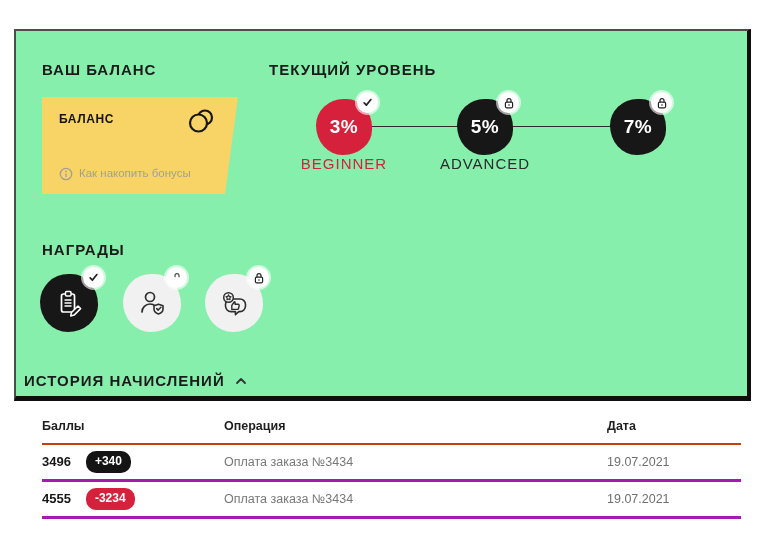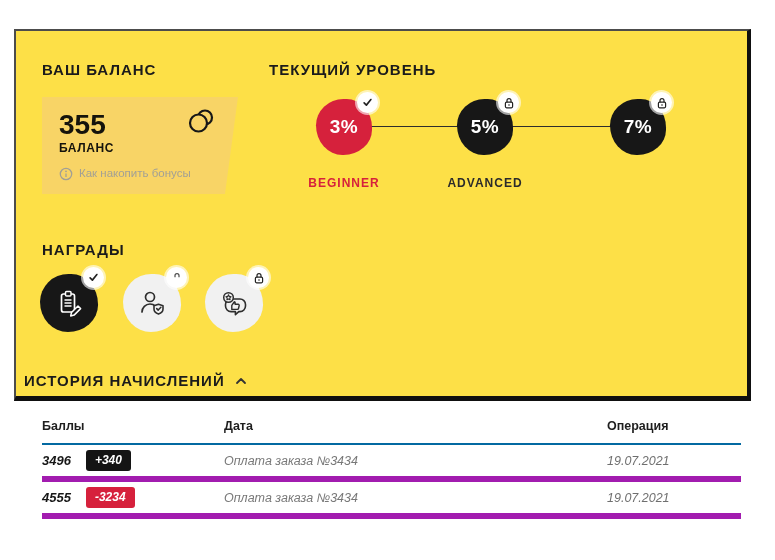--- a/index.html
+++ b/index.html
@@ -1,21 +1,21 @@
 <!DOCTYPE html>
 <html><head>
 <meta charset="utf-8">
 <style>
   * { margin:0; padding:0; box-sizing:border-box; }
   html,body { width:775px; height:560px; background:#ffffff;
               font-family:"Liberation Sans","DejaVu Sans",sans-serif; }
   .page { position:relative; width:775px; height:560px; background:#ffffff; overflow:hidden; }
 
   .card { position:absolute; left:14px; top:29px; width:737px; height:372px;
-          background:#fde047; border:2px solid #4c4c4c;
+          background:#86efac; border:2px solid #4c4c4c;
           border-right:4px solid #0f0f0f; border-bottom:5px solid #0f0f0f; }
 
   .h-section { position:absolute; font-size:15px; font-weight:800; letter-spacing:1px;
                color:#1b1b1b; text-transform:uppercase; }
 
   
   .balance-card { position:absolute; left:26px; top:66px; width:196px; height:97px;
                   background:#f8d466; padding:13px 16px 11px 17px;
                   clip-path:polygon(0 0,100% 0,calc(100% - 13px) 100%,0 100%); }
   .balance-amount { font-size:28px; font-weight:800; color:#15130c; line-height:1.05; }
@@ -29,60 +29,59 @@
   .level-item { position:absolute; top:68px; width:120px; text-align:center; }
   .li-beginner { left:268px; } .li-advanced { left:409px; } .li-pro { left:562px; }
   .level-circle { position:relative; width:56px; height:56px; margin:0 auto;
                   border-radius:50% 46% 52% 48% / 48% 52% 46% 54%;
                   display:flex; align-items:center; justify-content:center; }
   .lc-red { background:#d6213c; } .lc-dark { background:#171717; }
   .level-pct { color:#ffffff; font-size:19px; font-weight:600; letter-spacing:.5px; }
   .mini-badge { position:absolute; top:-7px; right:-6px; width:21px; height:21px;
                 background:#ffffff; border-radius:50%; display:flex; align-items:center;
                 justify-content:center; box-shadow:0 0 0 2px rgba(255,255,255,.6); }
-  .level-label { margin-top:21px; font-size:12px; font-weight:700; letter-spacing:1px; color:#2b2b2b; }
+  .level-label { margin-top:0; font-size:15px; font-weight:400; letter-spacing:1px; color:#2b2b2b; }
   .ll-active { color:#d6213c; }
   .level-cta { position:absolute; left:238px; top:155px; width:196px; text-align:center;
                font-size:11.5px; line-height:1.5; color:#4c4c4c; }
   .level-cta b { color:#1d1d1d; }
 
   
   .reward-item { position:absolute; top:243px; width:58px; height:58px; }
   .ri-0 { left:24px; } .ri-1 { left:107px; } .ri-2 { left:189px; }
   .reward-circle { position:relative; width:58px; height:58px;
                    border-radius:50% 47% 53% 49% / 49% 53% 47% 53%;
                    display:flex; align-items:center; justify-content:center; }
   .rc-dark { background:#171717; } .rc-gray { background:#f1f1f1; }
 
   
   .history-head { position:absolute; left:8px; top:341px; display:flex; align-items:center;
                   gap:10px; cursor:pointer; }
   .history-head .h-txt { font-size:15px; font-weight:800; letter-spacing:1px; color:#1b1b1b; }
   .table { position:absolute; left:26px; top:382px; width:699px; }
   .trow { display:grid; grid-template-columns:182px 383px 1fr; align-items:center; }
-  .thead { padding:6px 0 10px 0; border-bottom:2px solid #0369a1;
+  .thead { padding:6px 0 10px 0; border-bottom:2px solid #c2410c;
            font-size:12.5px; font-weight:700; color:#1f1f1f; }
-  .tbody-row { height:37px; border-bottom:6px solid #a21caf; font-size:12.5px; color:#787878;font-style:italic; }
+  .tbody-row { height:37px; border-bottom:3px solid #a21caf; font-size:12.5px; color:#787878; }
   .cell-points { display:flex; align-items:center; gap:15px; }
   .points-val { font-size:13px; font-weight:800; color:#171717; }
-  .pill { display:inline-block; padding:3px 9px 4px 9px; border-radius:3px;
+  .pill { display:inline-block; padding:3px 9px 4px 9px; border-radius:10px;
           font-size:12px; font-weight:700; color:#ffffff; line-height:1.2; }
   .pill-dark { background:#141414; } .pill-red { background:#d6213c; }
   .cell-date { color:#6f6f6f; }
 </style>
 </head>
 <body>
 
 <div class="page">
   <div class="card">
 
     <div class="h-section" style="left:26px; top:30px;">ВАШ БАЛАНС</div>
 
     <div class="balance-card">
-      <div class="balance-amount">355</div>
       <div class="balance-unit">БАЛАНС</div>
       <span class="coins">
         <svg width="30" height="27" viewBox="0 0 30 27">
           <circle cx="19" cy="9.5" r="7" fill="none" stroke="#171717" stroke-width="2.2"></circle>
           <circle cx="12.5" cy="15" r="8.5" fill="#f8d466" stroke="#171717" stroke-width="2.2"></circle>
         </svg>
       </span>
       <div class="balance-hint">
         <span style="display:flex;">
           <svg width="14" height="14" viewBox="0 0 14 14">
@@ -205,22 +204,22 @@
       <span style="display:flex;">
         <svg width="12" height="8" viewBox="0 0 12 8">
           <path d="M2 6l4-4 4 4" fill="none" stroke="#333" stroke-width="1.8" stroke-linecap="round" stroke-linejoin="round"></path>
         </svg>
       </span>
     </div>
 
     <div class="table">
       <div class="trow thead">
         <div>Баллы</div>
+        <div>Операция</div>
         <div>Дата</div>
-        <div>Операция</div>
       </div>
 
       <div class="trow tbody-row">
         <div class="cell-points">
           <span class="points-val">3496</span>
           <span class="pill pill-dark">+340</span>
         </div>
         <div>Оплата заказа №3434</div>
         <div class="cell-date">19.07.2021</div>
       </div>

